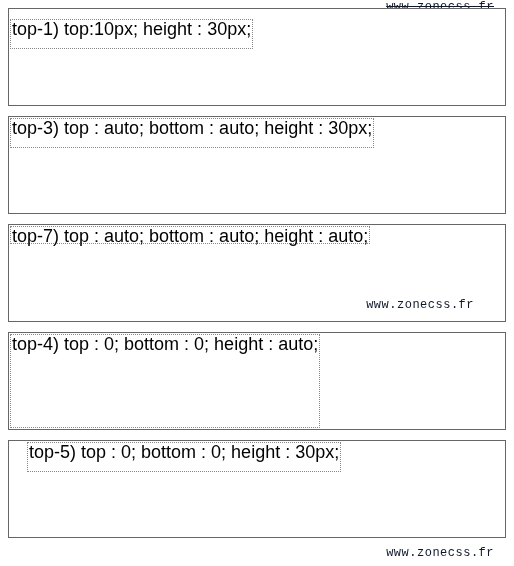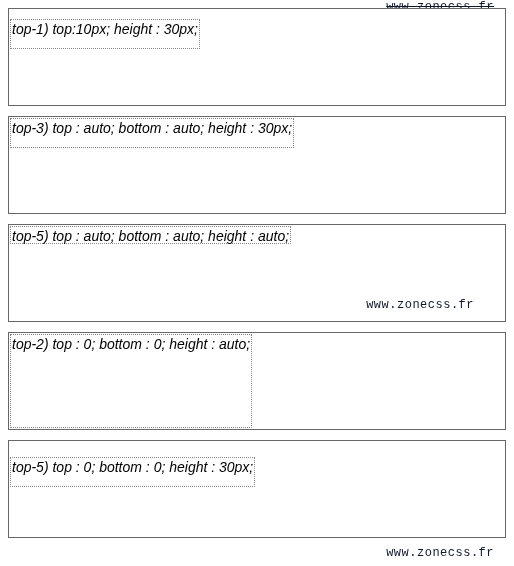--- a/index.html
+++ b/index.html
@@ -15,36 +15,35 @@
     position: relative;
     border: 1px solid #666;
     height: 98px;
     margin-bottom: 10px;
     background: #fff;
   }
   .inner {
     position: absolute;
     border: 1px dotted #888;
     background: #fff;
-    font-size: 14px;
+    font-size: 18px;
     line-height: 18px;
     padding: 0 1px;
     white-space: nowrap;
-    font-style: italic;
   }
   
   .t1 { top: 10px; left: 1px; height: 30px; }
   
   .t2 { top: 1px; left: 1px; height: 30px; }
   
   .t3 { top: 1px; left: 1px; height: 18px; }
   
   .t4 { top: 1px; left: 1px; bottom: 1px; }
   
-  .t5 { top: 1px; left: 1px; height: 30px; margin-top: 15px; }
+  .t5 { top: 1px; left: 18px; height: 30px; }
 
   .wm {
     position: absolute;
     font-family: "Courier New", monospace;
     font-size: 12px;
     color: #0f172a;
     letter-spacing: 0.5px;
     pointer-events: none;
   }
   .wm-top { top: 0px; right: 20px; text-decoration: line-through; }
@@ -63,29 +62,29 @@
 </div>
 
 <div class="container">
   <div class="inner t2">
     <span>top-3) top : auto; bottom : auto; height : 30px;</span>
   </div>
 </div>
 
 <div class="container">
   <div class="inner t3">
-    <span>top-5) top : auto; bottom : auto; height : auto;</span>
+    <span>top-7) top : auto; bottom : auto; height : auto;</span>
   </div>
 </div>
 
 <span class="wm wm-mid">www.zonecss.fr</span>
 
 <div class="container">
   <div class="inner t4">
-    <span>top-2) top : 0; bottom : 0; height : auto;</span>
+    <span>top-4) top : 0; bottom : 0; height : auto;</span>
   </div>
 </div>
 
 <div class="container">
   <div class="inner t5">
     <span>top-5) top : 0; bottom : 0; height : 30px;</span>
   </div>
 </div>
 
 <span class="wm wm-bot">www.zonecss.fr</span>

